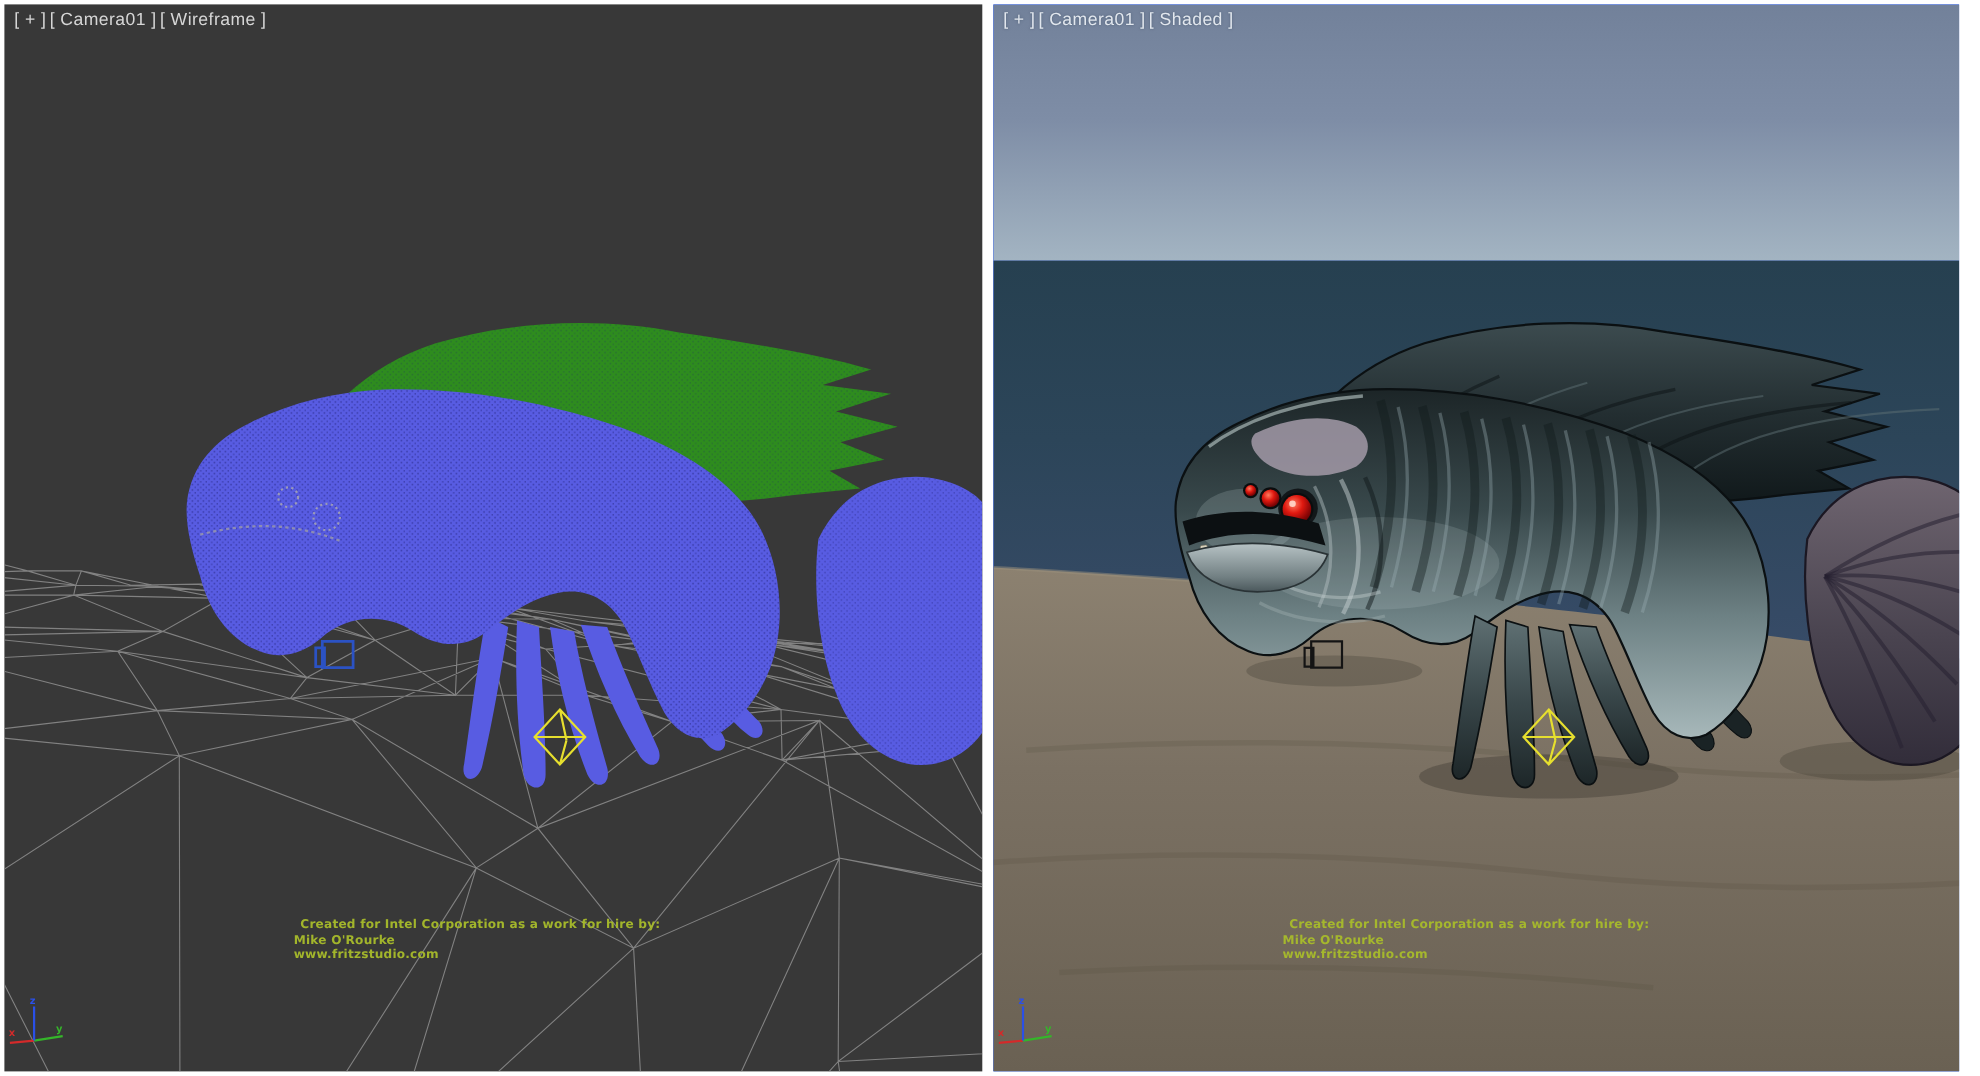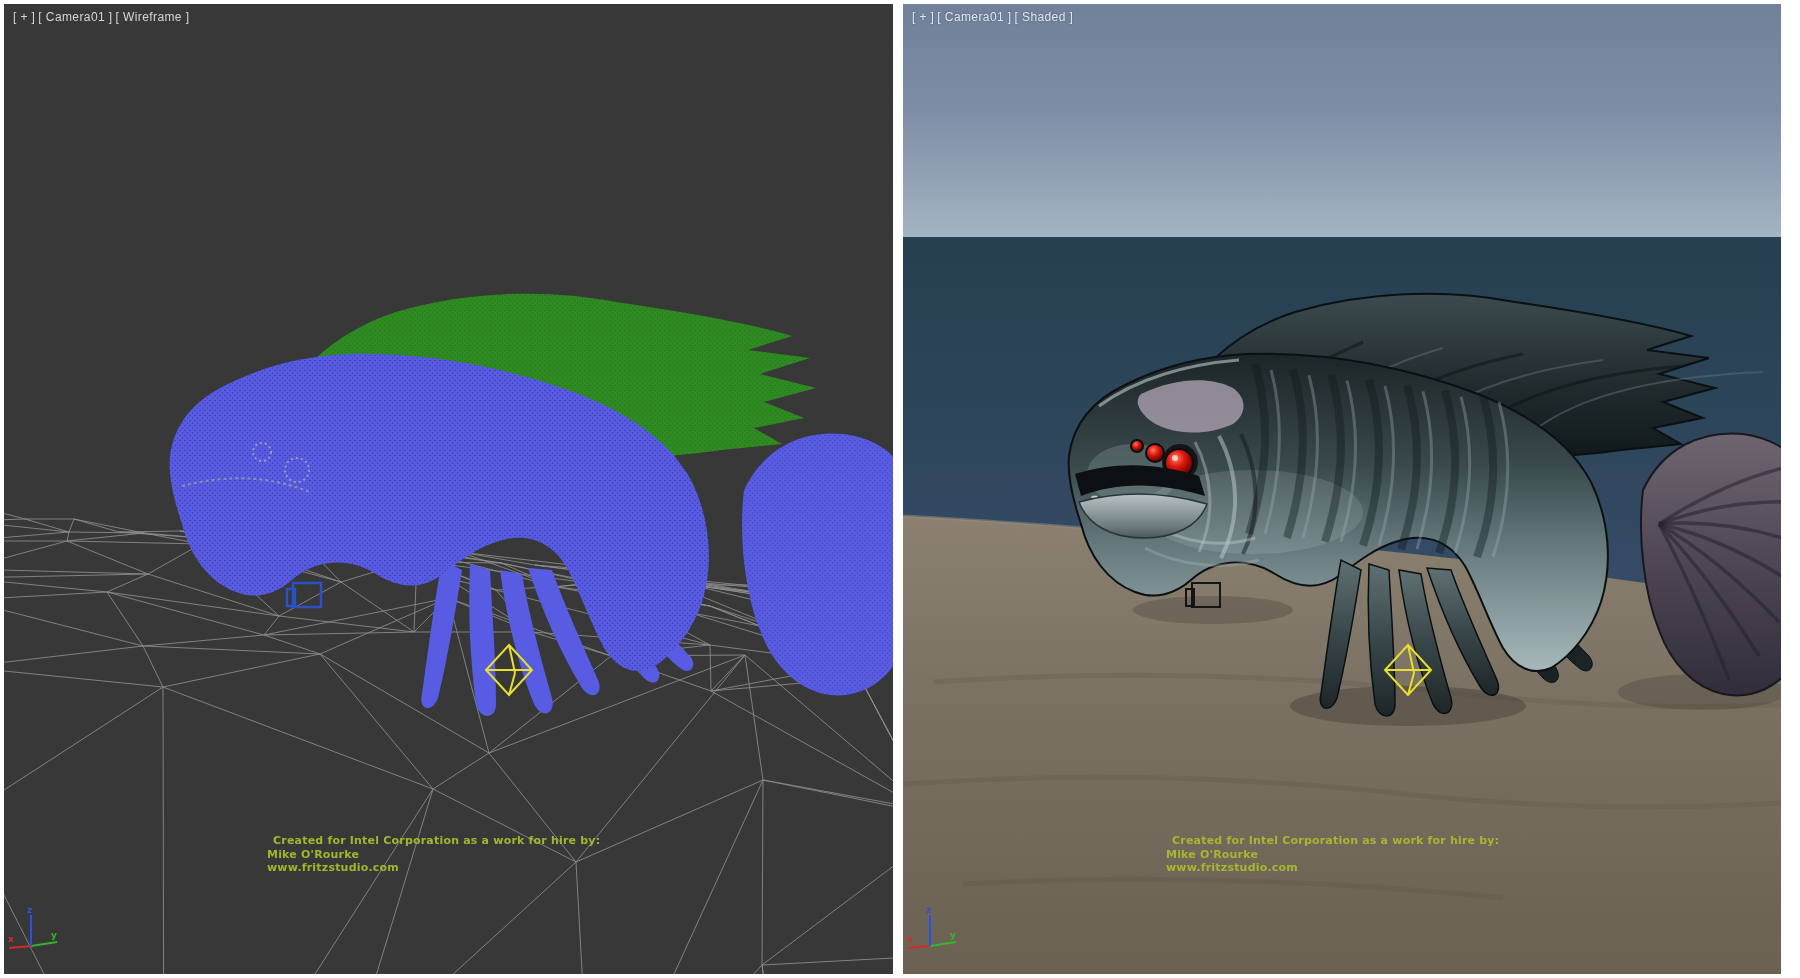--- a/index.html
+++ b/index.html
@@ -2,21 +2,21 @@
 <html><head>
 <meta charset="utf-8">
 <style>
   html,body{margin:0;padding:0;background:#ffffff;}
   .stage{position:relative;width:1800px;height:978px;background:#ffffff;overflow:hidden;
          font-family:"Liberation Sans",sans-serif;}
   .vp{position:absolute;top:4px;height:970px;overflow:hidden;}
   #vpL{left:4px;width:889px;background:#383838;}
   #vpR{left:903px;width:878px;background:#1d4ed8;}
   svg.scene{position:absolute;left:0;top:0;display:block;}
-  .vp-label{position:absolute;top:6px;left:9px;z-index:6;font-size:12px;letter-spacing:.4px;
+  .vp-label{position:absolute;top:6px;left:9px;z-index:6;font-size:16px;letter-spacing:.4px;
             user-select:none;white-space:nowrap;text-align:center;}
   .vp-label span{margin-right:3px;cursor:pointer;}
   #vpL .vp-label{color:#d6d6d6;}
   #vpR .vp-label{color:#e2e7ee;text-shadow:0 0 2px rgba(40,60,80,.5);}
   .annot{position:absolute;left:263px;top:830px;z-index:5;
          font:bold 11px/13.5px "DejaVu Sans",sans-serif;letter-spacing:.2px;opacity:.95;}
   .annot .l1{padding-left:6px;}
   .tripod{position:absolute;left:2px;top:900px;z-index:5;}
   .tripod text{font:bold 9px "DejaVu Sans",sans-serif;}
 </style>

